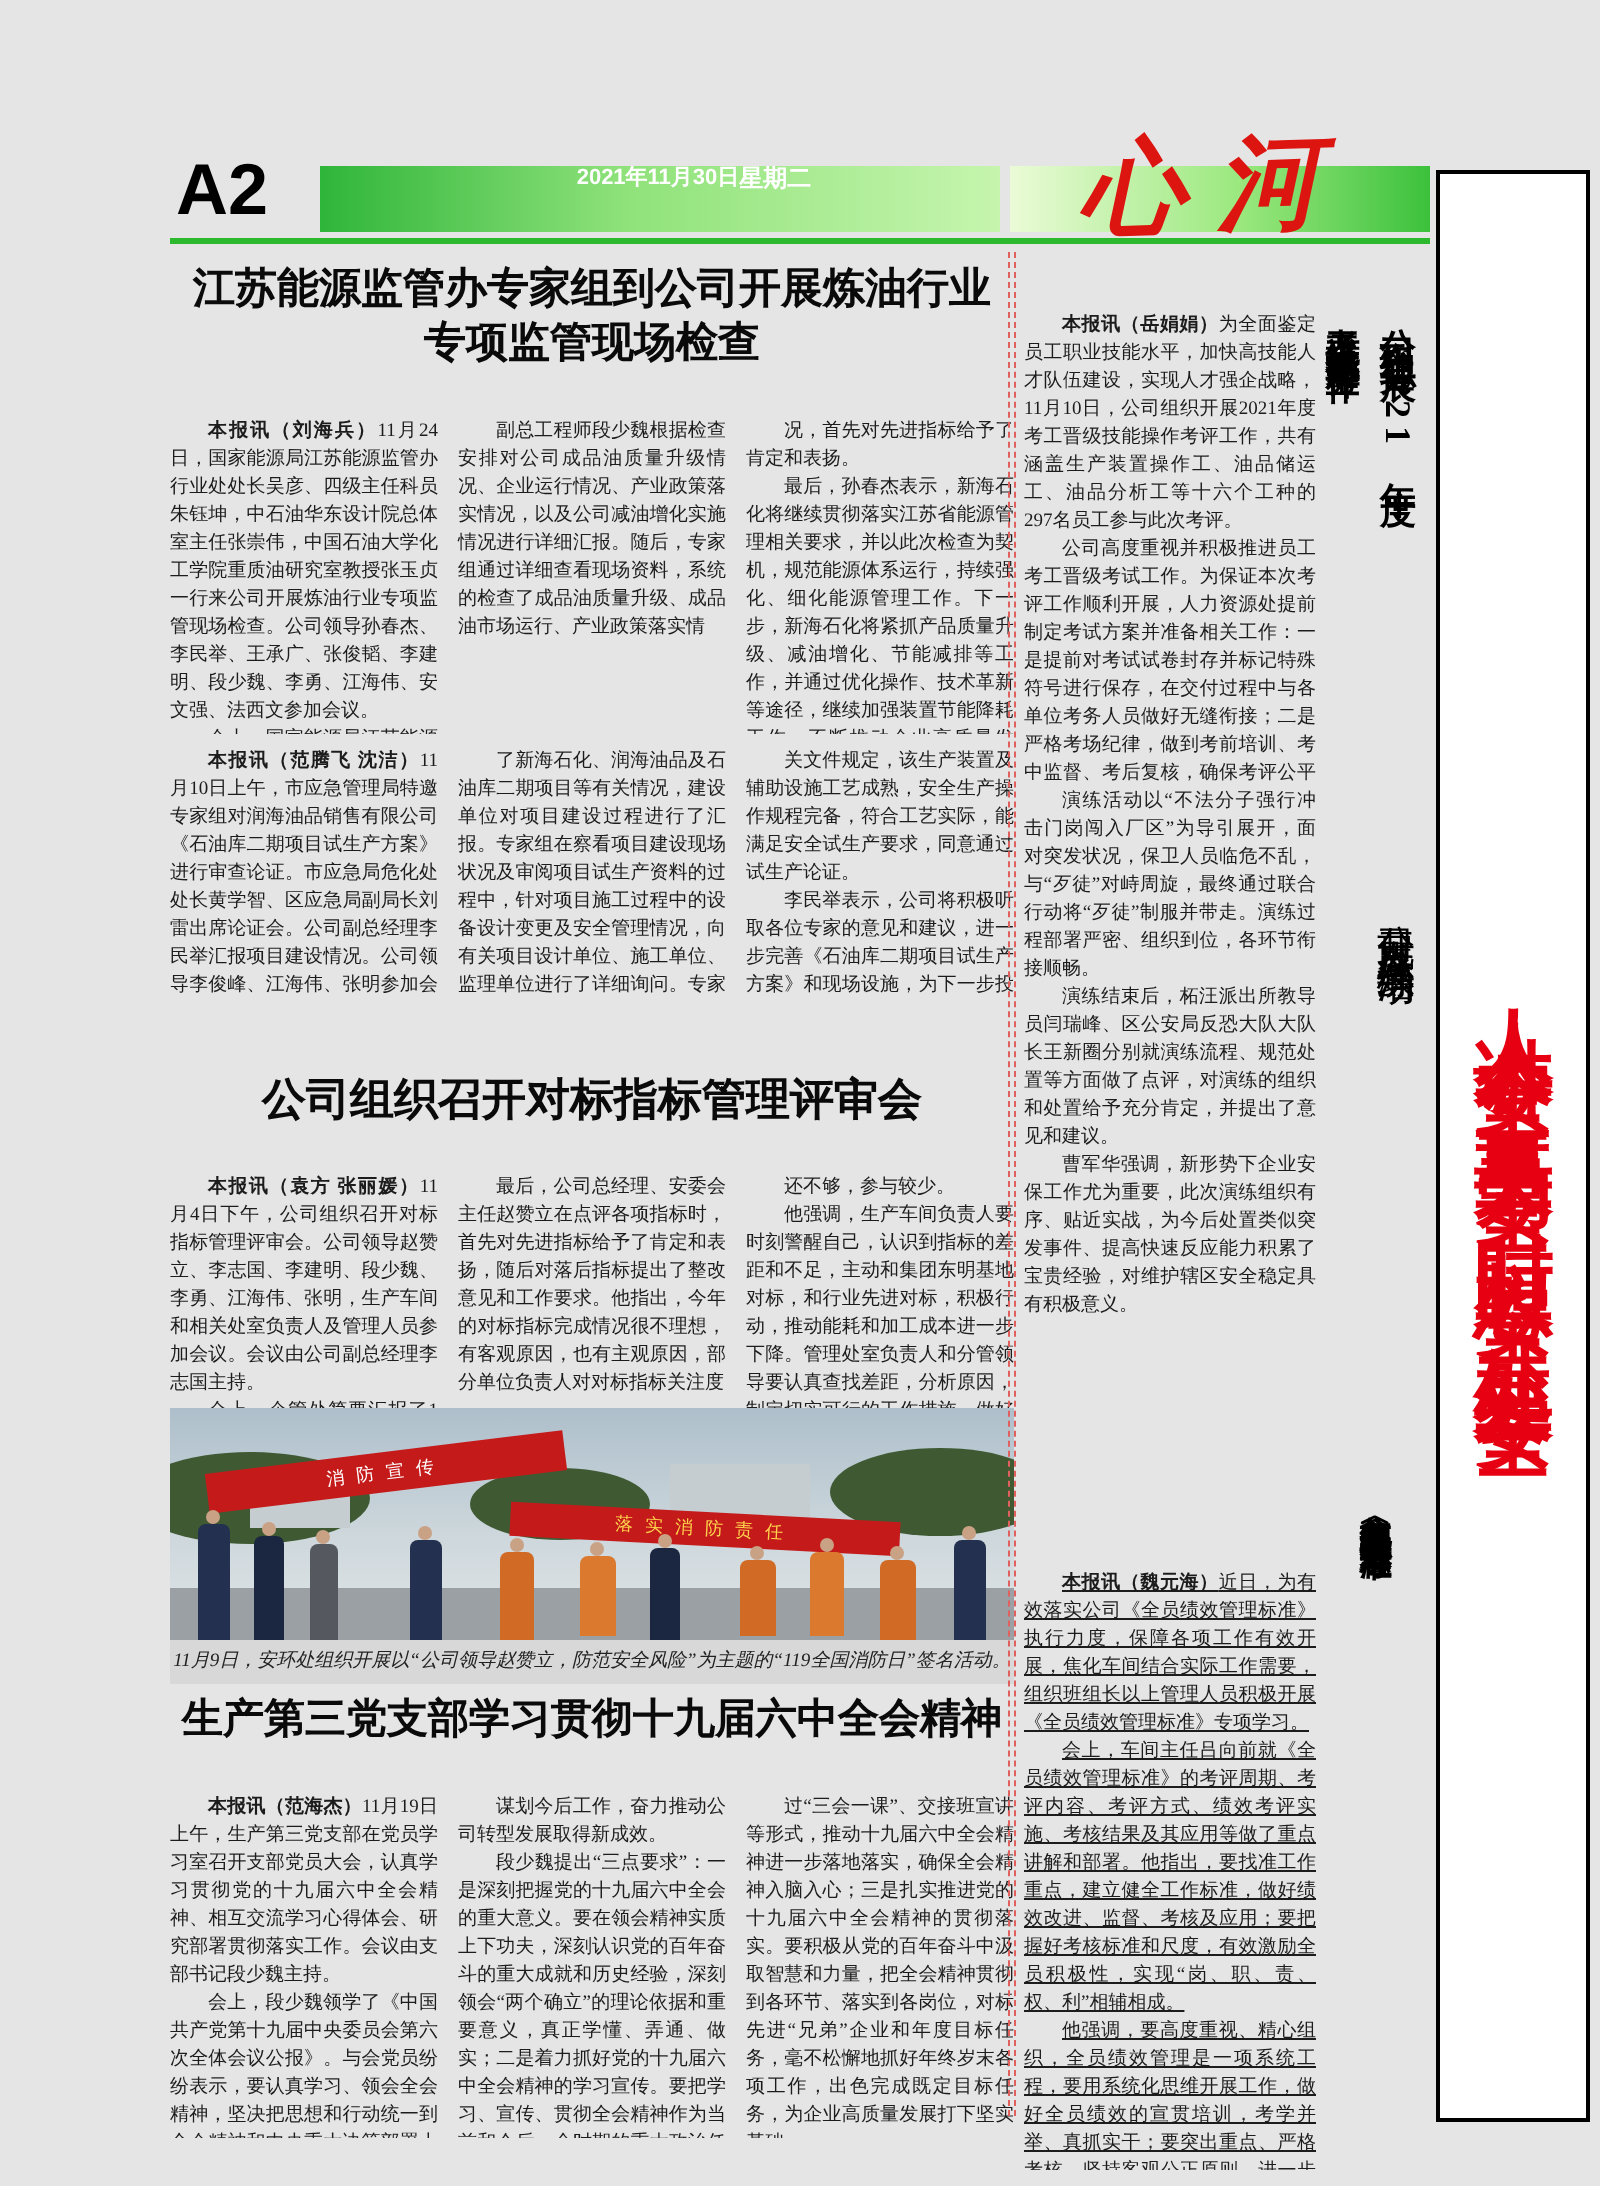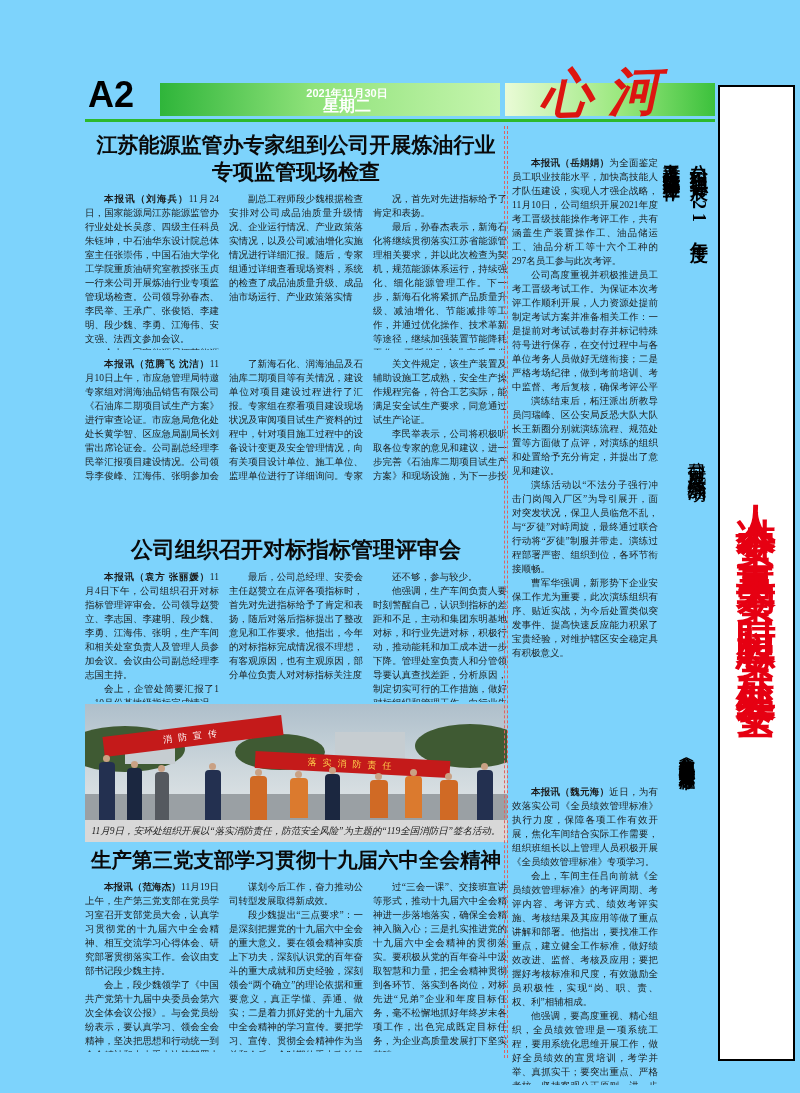--- a/index.html
+++ b/index.html
@@ -1,41 +1,41 @@
 <!DOCTYPE html>
 <html><head>
 <meta charset="utf-8">
 <style>
   * { margin:0; padding:0; box-sizing:border-box; }
   html,body { background:#ffffff; }
   body { font-family:"Liberation Serif", serif; }
-  .page { position:relative; width:800px; height:1093px; background:#7dd3fc; overflow:hidden; }
+  .page { position:relative; width:800px; height:1093px; background:#e5e5e5; overflow:hidden; }
   .abs { position:absolute; }
 
   
   .page-no { left:88px; top:74px; font-family:"Liberation Sans",sans-serif; font-weight:bold; font-size:36px; color:#000; }
   .date-bar { left:160px; top:83px; width:340px; height:33px;
     background:linear-gradient(90deg,#2fb53a,#8fe27a 45%,#c6f5ae);
     color:#fff; text-align:center; font-family:"Liberation Sans",sans-serif;
-    display:flex; flex-direction:column; justify-content:center;padding-left:34px; }
+    display:flex; flex-direction:row; justify-content:center;padding-left:34px; }
   .date-line { font-size:11px; font-weight:bold; line-height:13px; }
-  .week-line { font-size:16px; font-weight:bold; line-height:12px; }
+  .week-line { font-size:12px; font-weight:bold; line-height:12px; }
   .masthead-bar { left:505px; top:83px; width:210px; height:33px;
     background:linear-gradient(90deg,#eafbd6,#9ae87e 55%,#3cc13c); }
   .masthead { left:540px; top:58px; font-size:52px; font-weight:bold; font-style:italic;
     color:#dd1510; letter-spacing:16px; font-family:"DejaVu Serif",serif; transform:rotate(-2deg); }
   .green-rule { left:85px; top:119px; width:630px; height:3px; background:#2db92d; }
 
   
   .art { left:85px; width:422px; }
   .art-title { font-family:"Liberation Sans",sans-serif; font-weight:bold; color:#0a0a0a;
     text-align:center; font-size:21px; line-height:27px; padding:0 8px; }
   .art-title.single { font-size:22px; }
   .art-title.tight { padding:0; font-size:20.5px;text-align:center; }
-  .art-body { display:flex; gap:10px; overflow:hidden; margin-top:7px; }
+  .art-body { display:flex; gap:10px; overflow:hidden; margin-top:24px; }
   .art-col { flex:1; font-size:9.5px; line-height:14px; color:#1c1c1c; text-align:justify; }
   .para { text-indent:2em; margin:0; }
   .para b { font-weight:bold; }
 
   
   .photo { left:85px; top:704px; width:422px; height:116px; overflow:hidden; position:absolute;
     background:linear-gradient(#aebfcb,#cdd7dc 55%,#e2e6e8); }
   .ph-tree { position:absolute; background:#3f5a33; border-radius:50%; }
   .ph-bld { position:absolute; background:#c6cdd1; }
   .ph-ground { position:absolute; left:0; bottom:0; width:100%; height:22%; background:#9aa0a4; }
@@ -173,21 +173,21 @@
     <div class="person orange2" style="left:320px;bottom:2px;width:17px;height:42px;">
         <span class="head" style="left:5px;top:-7px;"></span>
       </div>
     <div class="person orange" style="left:355px;bottom:0;width:18px;height:40px;">
         <span class="head" style="left:5px;top:-7px;"></span>
       </div>
     <div class="person navy" style="left:392px;bottom:0;width:16px;height:50px;">
         <span class="head" style="left:4px;top:-7px;"></span>
       </div>
   </div>
-  <div class="abs photo-caption">11月9日，安环处组织开展以“落实消防责任，防范安全风险”为主题的“119全国消防日”签名活动。</div>
+  <div class="abs photo-caption">11月9日，安环处组织开展以“公司领导赵赞立，防范安全风险”为主题的“119全国消防日”签名活动。</div>
 
   <div class="abs art" style="top:846px;">
     <div class="art-title tight">生产第三党支部学习贯彻十九届六中全会精神</div>
     <div class="art-body" style="height:172px;">
       <div class="art-col">
           <p class="para"><b>本报讯（范海杰）</b>11月19日上午，生产第三党支部在党员学习室召开支部党员大会，认真学习贯彻党的十九届六中全会精神、相互交流学习心得体会、研究部署贯彻落实工作。会议由支部书记段少魏主持。</p>
           <p class="para">会上，段少魏领学了《中国共产党第十九届中央委员会第六次全体会议公报》。与会党员纷纷表示，要认真学习、领会全会精神，坚决把思想和行动统一到全会精神和中央重大决策部署上来，全力确保今年工作圆满收官；要立足岗位职责，</p>
         </div>
       <div class="art-col">
           <p class="para">谋划今后工作，奋力推动公司转型发展取得新成效。</p>
@@ -199,25 +199,25 @@
     </div>
   </div>
 
   <div class="abs dot-div"></div>
 
   <div class="abs rcol" style="top:128px;height:238px;">
       <p class="para"><b>本报讯（岳娟娟）</b>为全面鉴定员工职业技能水平，加快高技能人才队伍建设，实现人才强企战略，11月10日，公司组织开展2021年度考工晋级技能操作考评工作，共有涵盖生产装置操作工、油品储运工、油品分析工等十六个工种的297名员工参与此次考评。</p>
       <p class="para">公司高度重视并积极推进员工考工晋级考试工作。为保证本次考评工作顺利开展，人力资源处提前制定考试方案并准备相关工作：一是提前对考试试卷封存并标记特殊符号进行保存，在交付过程中与各单位考务人员做好无缝衔接；二是严格考场纪律，做到考前培训、考中监督、考后复核，确保考评公平公正。</p>
     </div>
   <div class="abs rcol" style="top:366px;height:390px;">
+      <p class="para">演练活动以“不法分子强行冲击门岗闯入厂区”为导引展开，面对突发状况，保卫人员临危不乱，与“歹徒”对峙周旋，最终通过联合行动将“歹徒”制服并带走。演练过程部署严密、组织到位，各环节衔接顺畅。</p>
       <p class="para">演练结束后，柘汪派出所教导员闫瑞峰、区公安局反恐大队大队长王新圈分别就演练流程、规范处置等方面做了点评，对演练的组织和处置给予充分肯定，并提出了意见和建议。</p>
-      <p class="para">演练活动以“不法分子强行冲击门岗闯入厂区”为导引展开，面对突发状况，保卫人员临危不乱，与“歹徒”对峙周旋，最终通过联合行动将“歹徒”制服并带走。演练过程部署严密、组织到位，各环节衔接顺畅。</p>
       <p class="para">曹军华强调，新形势下企业安保工作尤为重要，此次演练组织有序、贴近实战，为今后处置类似突发事件、提高快速反应能力积累了宝贵经验，对维护辖区安全稳定具有积极意义。</p>
     </div>
-  <div class="abs rcol" style="top:757px;height:300px;">
+  <div class="abs rcol" style="top:757px;height:300px;text-decoration:underline;">
       <p class="para"><b>本报讯（魏元海）</b>近日，为有效落实公司《全员绩效管理标准》执行力度，保障各项工作有效开展，焦化车间结合实际工作需要，组织班组长以上管理人员积极开展《全员绩效管理标准》专项学习。</p>
       <p class="para">会上，车间主任吕向前就《全员绩效管理标准》的考评周期、考评内容、考评方式、绩效考评实施、考核结果及其应用等做了重点讲解和部署。他指出，要找准工作重点，建立健全工作标准，做好绩效改进、监督、考核及应用；要把握好考核标准和尺度，有效激励全员积极性，实现“岗、职、责、权、利”相辅相成。</p>
       <p class="para">他强调，要高度重视、精心组织，全员绩效管理是一项系统工程，要用系统化思维开展工作，做好全员绩效的宣贯培训，考学并举、真抓实干；要突出重点、严格考核，坚持客观公正原则，进一步健全车间绩效考核体系，以贯彻实施标准为契机，提升管理效能、激发干事热情，确保标准执行落实落地，助力车间各项工作高质量发展。</p>
     </div>
 
   <div class="abs vh vh1a">公司组织开展2021年度</div>
   <div class="abs vh vh1b">考工晋级技能操作考评工作</div>
   <div class="abs vh vh2">公司开展反恐应急演练活动</div>
   <div class="abs vh vh3">焦化车间组织学习《全员绩效管理标准》</div>
 

